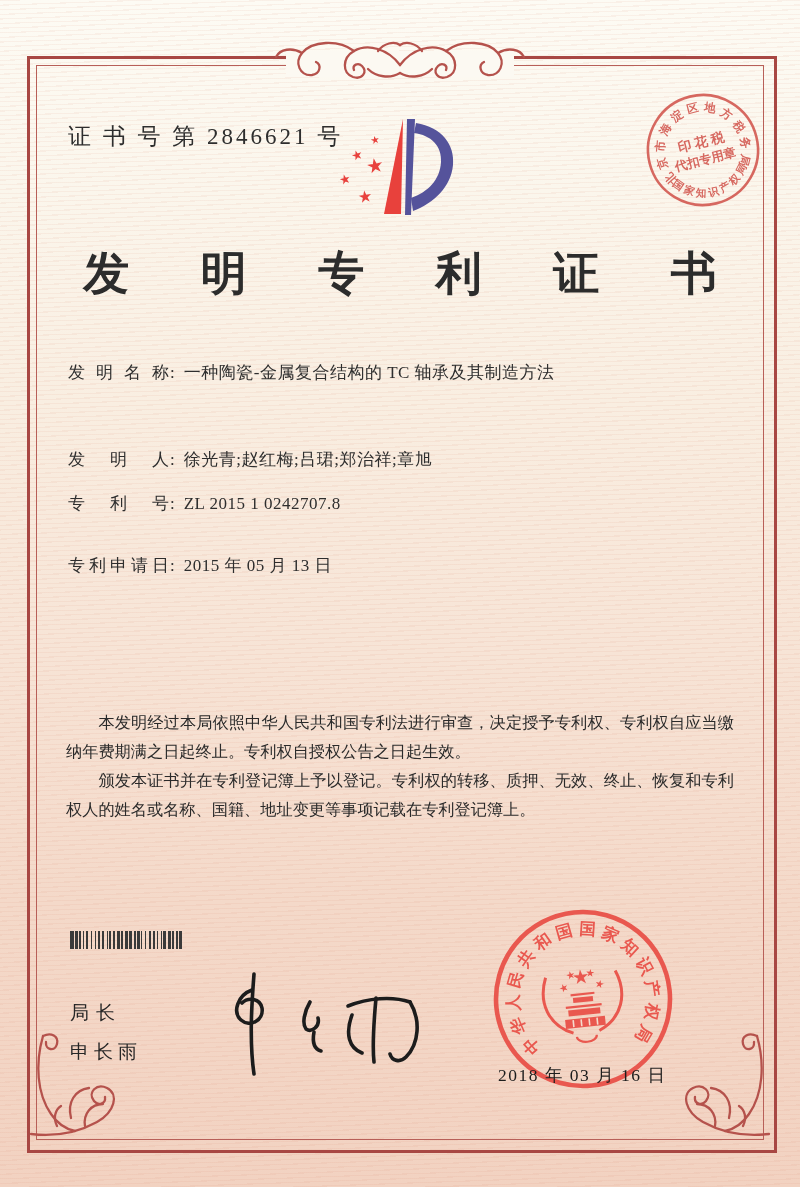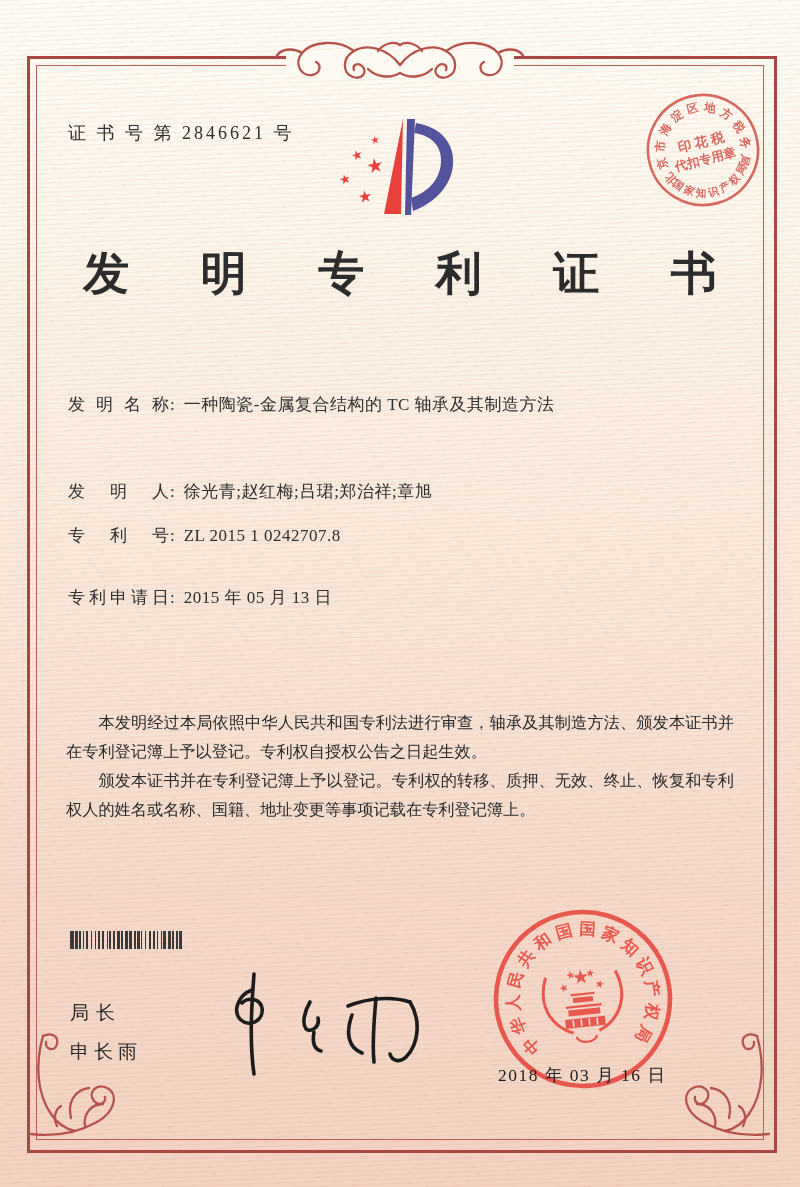--- a/index.html
+++ b/index.html
@@ -8,25 +8,25 @@
     font-family:"Liberation Serif","DejaVu Serif",serif;
     background:
       repeating-linear-gradient(178deg, rgba(214,124,98,0.085) 0 1.2px, rgba(255,255,255,0) 1.2px 4.6px),
       linear-gradient(180deg,#fdfbf4 0%, #fbf6ec 16%, #f9eee1 34%, #f7e4d6 55%, #f4d9c9 76%, #f2d2c1 100%);
   }
   .abs{position:absolute;}
   
   .border-outer{left:27px;top:56px;width:744px;height:1091px;border:3px solid #a84743;}
   .border-inner{left:36px;top:65px;width:726px;height:1073px;border:1px solid #b85f58;}
   
-  .cert-number{left:68px;top:121px;font-size:18px;color:#2e2e2e;letter-spacing:3px;}
+  .cert-number{left:68px;top:121px;font-size:23px;color:#2e2e2e;letter-spacing:3px;}
   .title{left:0;top:243px;width:800px;text-align:center;font-size:46px;font-weight:bold;
          color:#2c2c2c;letter-spacing:30px;text-indent:30px;}
   .frow{left:68px;width:670px;font-size:17px;color:#2e2e2e;white-space:nowrap;}
-  .flabel{display:inline-block;width:101px;text-align:justify;text-align-last:justify;margin-top:32px;}
+  .flabel{display:inline-block;width:101px;text-align:justify;text-align-last:justify;}
   .fcolon{display:inline-block;margin-left:1px;}
   .fvalue{margin-left:9px;letter-spacing:0.5px;}
   .paras{left:66px;top:709px;width:668px;font-size:16.2px;line-height:29px;color:#2a2a2a;text-align:justify;}
   .paras p{margin:0;text-indent:2em;}
   
   .barcode{left:70px;top:931px;width:226px;height:18px;display:flex;align-items:stretch;overflow:hidden;}
   .barcode .bar{background:#3a3a3a;height:100%;flex:none;}
   .barcode .space{background:transparent;height:100%;flex:none;}
   
   .signer-title{left:70px;top:1000px;font-size:19px;color:#262626;letter-spacing:7px;}
@@ -137,21 +137,21 @@
     <span class="flabel">发明人</span><span class="fcolon">:</span><span class="fvalue">徐光青;赵红梅;吕珺;郑治祥;章旭</span>
   </div>
   <div class="abs frow" style="top:492px">
     <span class="flabel">专利号</span><span class="fcolon">:</span><span class="fvalue">ZL 2015 1 0242707.8</span>
   </div>
   <div class="abs frow" style="top:554px">
     <span class="flabel">专利申请日</span><span class="fcolon">:</span><span class="fvalue">2015 年 05 月 13 日</span>
   </div>
 
   <div class="abs paras">
-    <p>本发明经过本局依照中华人民共和国专利法进行审查，轴承及其制造方法、颁发本证书并在专利登记簿上予以登记。专利权自授权公告之日起生效。</p>
+    <p>本发明经过本局依照中华人民共和国专利法进行审查，决定授予专利权、专利权自应当缴纳年费期满之日起终止。专利权自授权公告之日起生效。</p>
     <p>颁发本证书并在专利登记簿上予以登记。专利权的转移、质押、无效、终止、恢复和专利权人的姓名或名称、国籍、地址变更等事项记载在专利登记簿上。</p>
   </div>
 
   <div class="abs barcode">
       <span class="bar" style="width: 3.96px;"></span>
       <span class="space" style="width: 1.32px;"></span>
       <span class="bar" style="width: 2.64px;"></span>
       <span class="space" style="width: 1.32px;"></span>
       <span class="bar" style="width: 1.32px;"></span>
       <span class="space" style="width: 2.64px;"></span>

